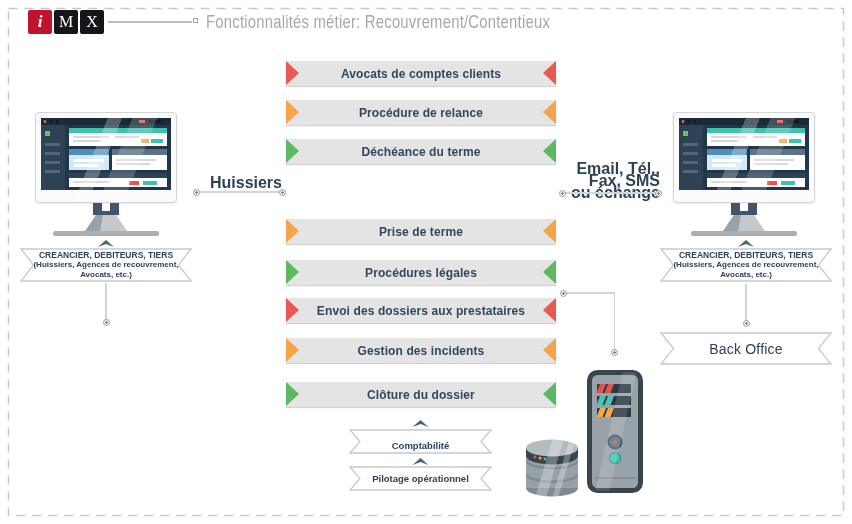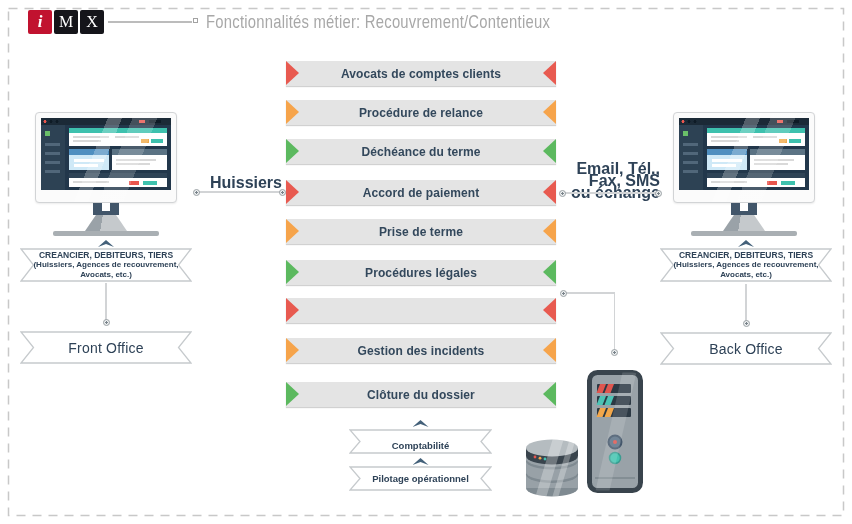--- a/index.html
+++ b/index.html
@@ -120,37 +120,33 @@
   <div class="banner" style="top:100px">
     <span class="arr arr-l" style="border-left-color: rgb(246, 164, 75);"></span>
     <span class="banner-label">Procédure de relance</span>
     <span class="arr arr-r" style="border-right-color: rgb(246, 164, 75);"></span>
   </div>
   <div class="banner" style="top:139px">
     <span class="arr arr-l" style="border-left-color: rgb(92, 185, 95);"></span>
     <span class="banner-label">Déchéance du terme</span>
     <span class="arr arr-r" style="border-right-color: rgb(92, 185, 95);"></span>
   </div>
-  <div class="banner" style="top:180px">
-    <span class="arr arr-l" style="border-left-color: rgb(232, 90, 80);"></span>
-    <span class="banner-label">Accord de paiement</span>
-    <span class="arr arr-r" style="border-right-color: rgb(232, 90, 80);"></span>
-  </div>
   <div class="banner" style="top:219px">
     <span class="arr arr-l" style="border-left-color: rgb(246, 164, 75);"></span>
     <span class="banner-label">Prise de terme</span>
     <span class="arr arr-r" style="border-right-color: rgb(246, 164, 75);"></span>
   </div>
   <div class="banner" style="top:260px">
     <span class="arr arr-l" style="border-left-color: rgb(92, 185, 95);"></span>
     <span class="banner-label">Procédures légales</span>
     <span class="arr arr-r" style="border-right-color: rgb(92, 185, 95);"></span>
   </div>
   <div class="banner" style="top:298px">
     <span class="arr arr-l" style="border-left-color: rgb(232, 90, 80);"></span>
+    <span class="banner-label">Envoi des dossiers aux prestataires</span>
     <span class="arr arr-r" style="border-right-color: rgb(232, 90, 80);"></span>
   </div>
   <div class="banner" style="top:382px">
     <span class="arr arr-l" style="border-left-color: rgb(92, 185, 95);"></span>
     <span class="banner-label">Clôture du dossier</span>
     <span class="arr arr-r" style="border-right-color: rgb(92, 185, 95);"></span>
   </div>
   <div class="banner" style="top:338px">
     <span class="arr arr-l" style="border-left-color: rgb(246, 164, 75);"></span>
     <span class="banner-label">Gestion des incidents</span>
@@ -215,26 +211,20 @@
       <polygon points="1,1 171,1 158.5,17 171,33 1,33 13.5,17" fill="#ffffff" stroke="#c6cacd" stroke-width="1.3"></polygon>
     </svg>
     <div class="ribbon-text rt-small">
       <span class="l1">CREANCIER, DEBITEURS, TIERS</span>
       <span>(Huissiers, Agences de recouvrement,</span>
       <span>Avocats, etc.)</span>
     </div>
   </div>
   <div class="line-v" style="left:105.3px;top:283px;height:37px"></div>
   <div class="dot" style="left:102.5px;top:318.5px"></div>
-  <div class="ribbon" style="left:20px;top:331px;width:172px;height:33px">
-    <svg width="172" height="33">
-      <polygon points="1,1 171,1 158.5,16.5 171,32 1,32 13.5,16.5" fill="#ffffff" stroke="#c6cacd" stroke-width="1.3"></polygon>
-    </svg>
-    <div class="ribbon-text rt-big">Front Office</div>
-  </div>
 
   <div class="chev" style="left:738px;top:240px"></div>
   <div class="ribbon" style="left:660px;top:248px;width:172px;height:34px">
     <svg width="172" height="34">
       <polygon points="1,1 171,1 158.5,17 171,33 1,33 13.5,17" fill="#ffffff" stroke="#c6cacd" stroke-width="1.3"></polygon>
     </svg>
     <div class="ribbon-text rt-small">
       <span class="l1">CREANCIER, DEBITEURS, TIERS</span>
       <span>(Huissiers, Agences de recouvrement,</span>
       <span>Avocats, etc.)</span>

